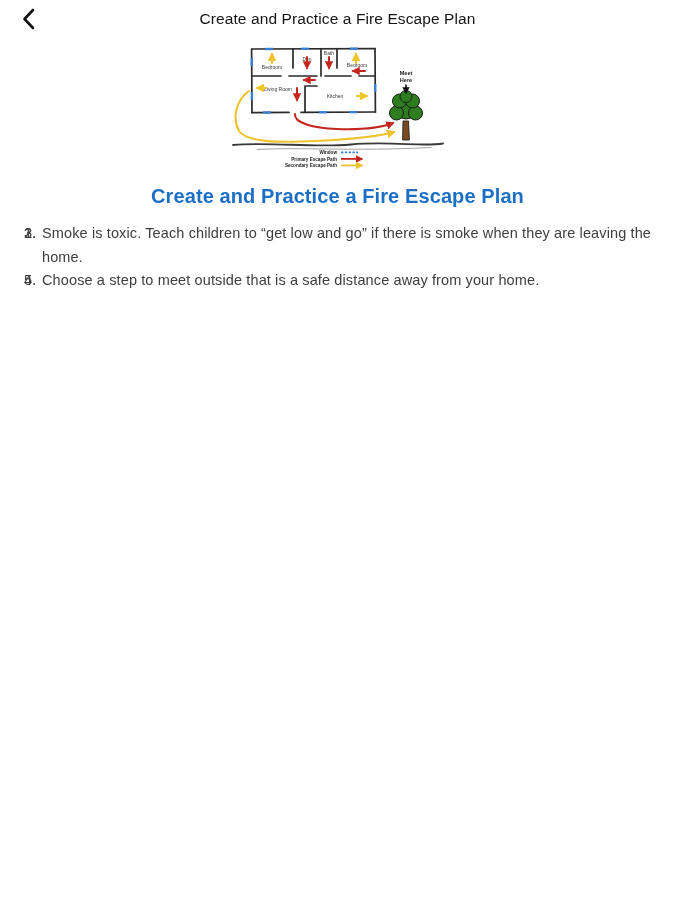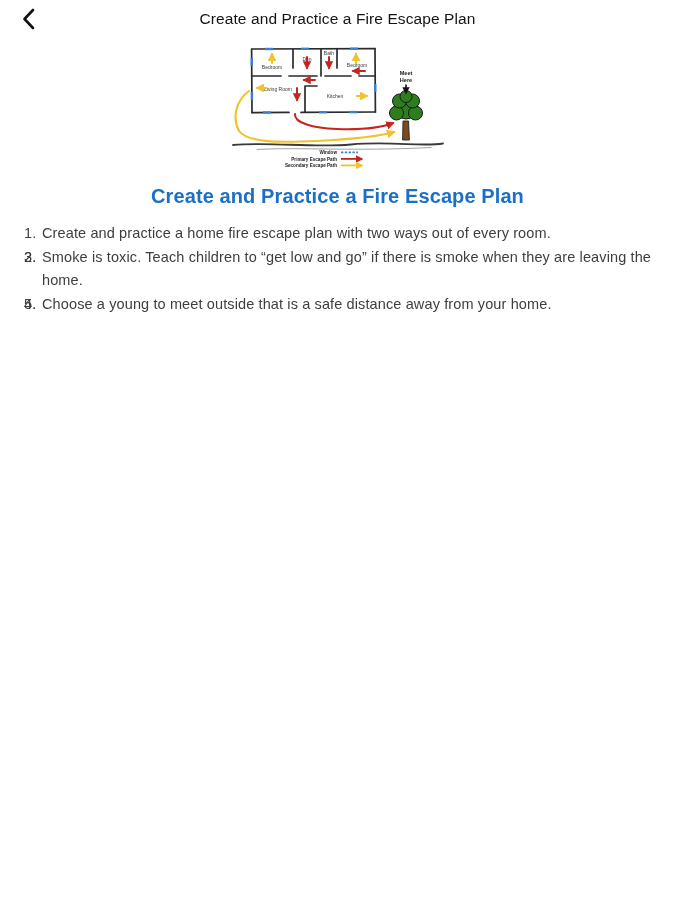--- a/index.html
+++ b/index.html
@@ -140,18 +140,18 @@
       <path d="M110,114.9 L131,114.9" stroke="#c4261f" stroke-width="1.8" marker-end="url(#aR)"></path>
       <text class="legend-label" x="106" y="123" text-anchor="end">Secondary Escape Path</text>
       <path d="M110,121.4 L131,121.4" stroke="#eec32d" stroke-width="1.8" marker-end="url(#aY)"></path>
     </g>
   </svg>
 </div>
 
 <h1 class="page-heading">Create and Practice a Fire Escape Plan</h1>
 
 <ol class="steps">
-    <li><span class="num">1.</span><span>Create and practice a home fire escape plan with two ways out of every room.</span></li>
+    <li><span class="num">1.</span></li>
     <li><span class="num">2.</span></li>
     <li><span class="num">3.</span><span>Smoke is toxic. Teach children to “get low and go” if there is smoke when they are leaving the home.</span></li>
     <li><span class="num">4.</span></li>
-    <li><span class="num">5.</span><span>Choose a young to meet outside that is a safe distance away from your home.</span></li>
+    <li><span class="num">5.</span><span>Choose a step to meet outside that is a safe distance away from your home.</span></li>
   </ol>
 
 </body></html>

